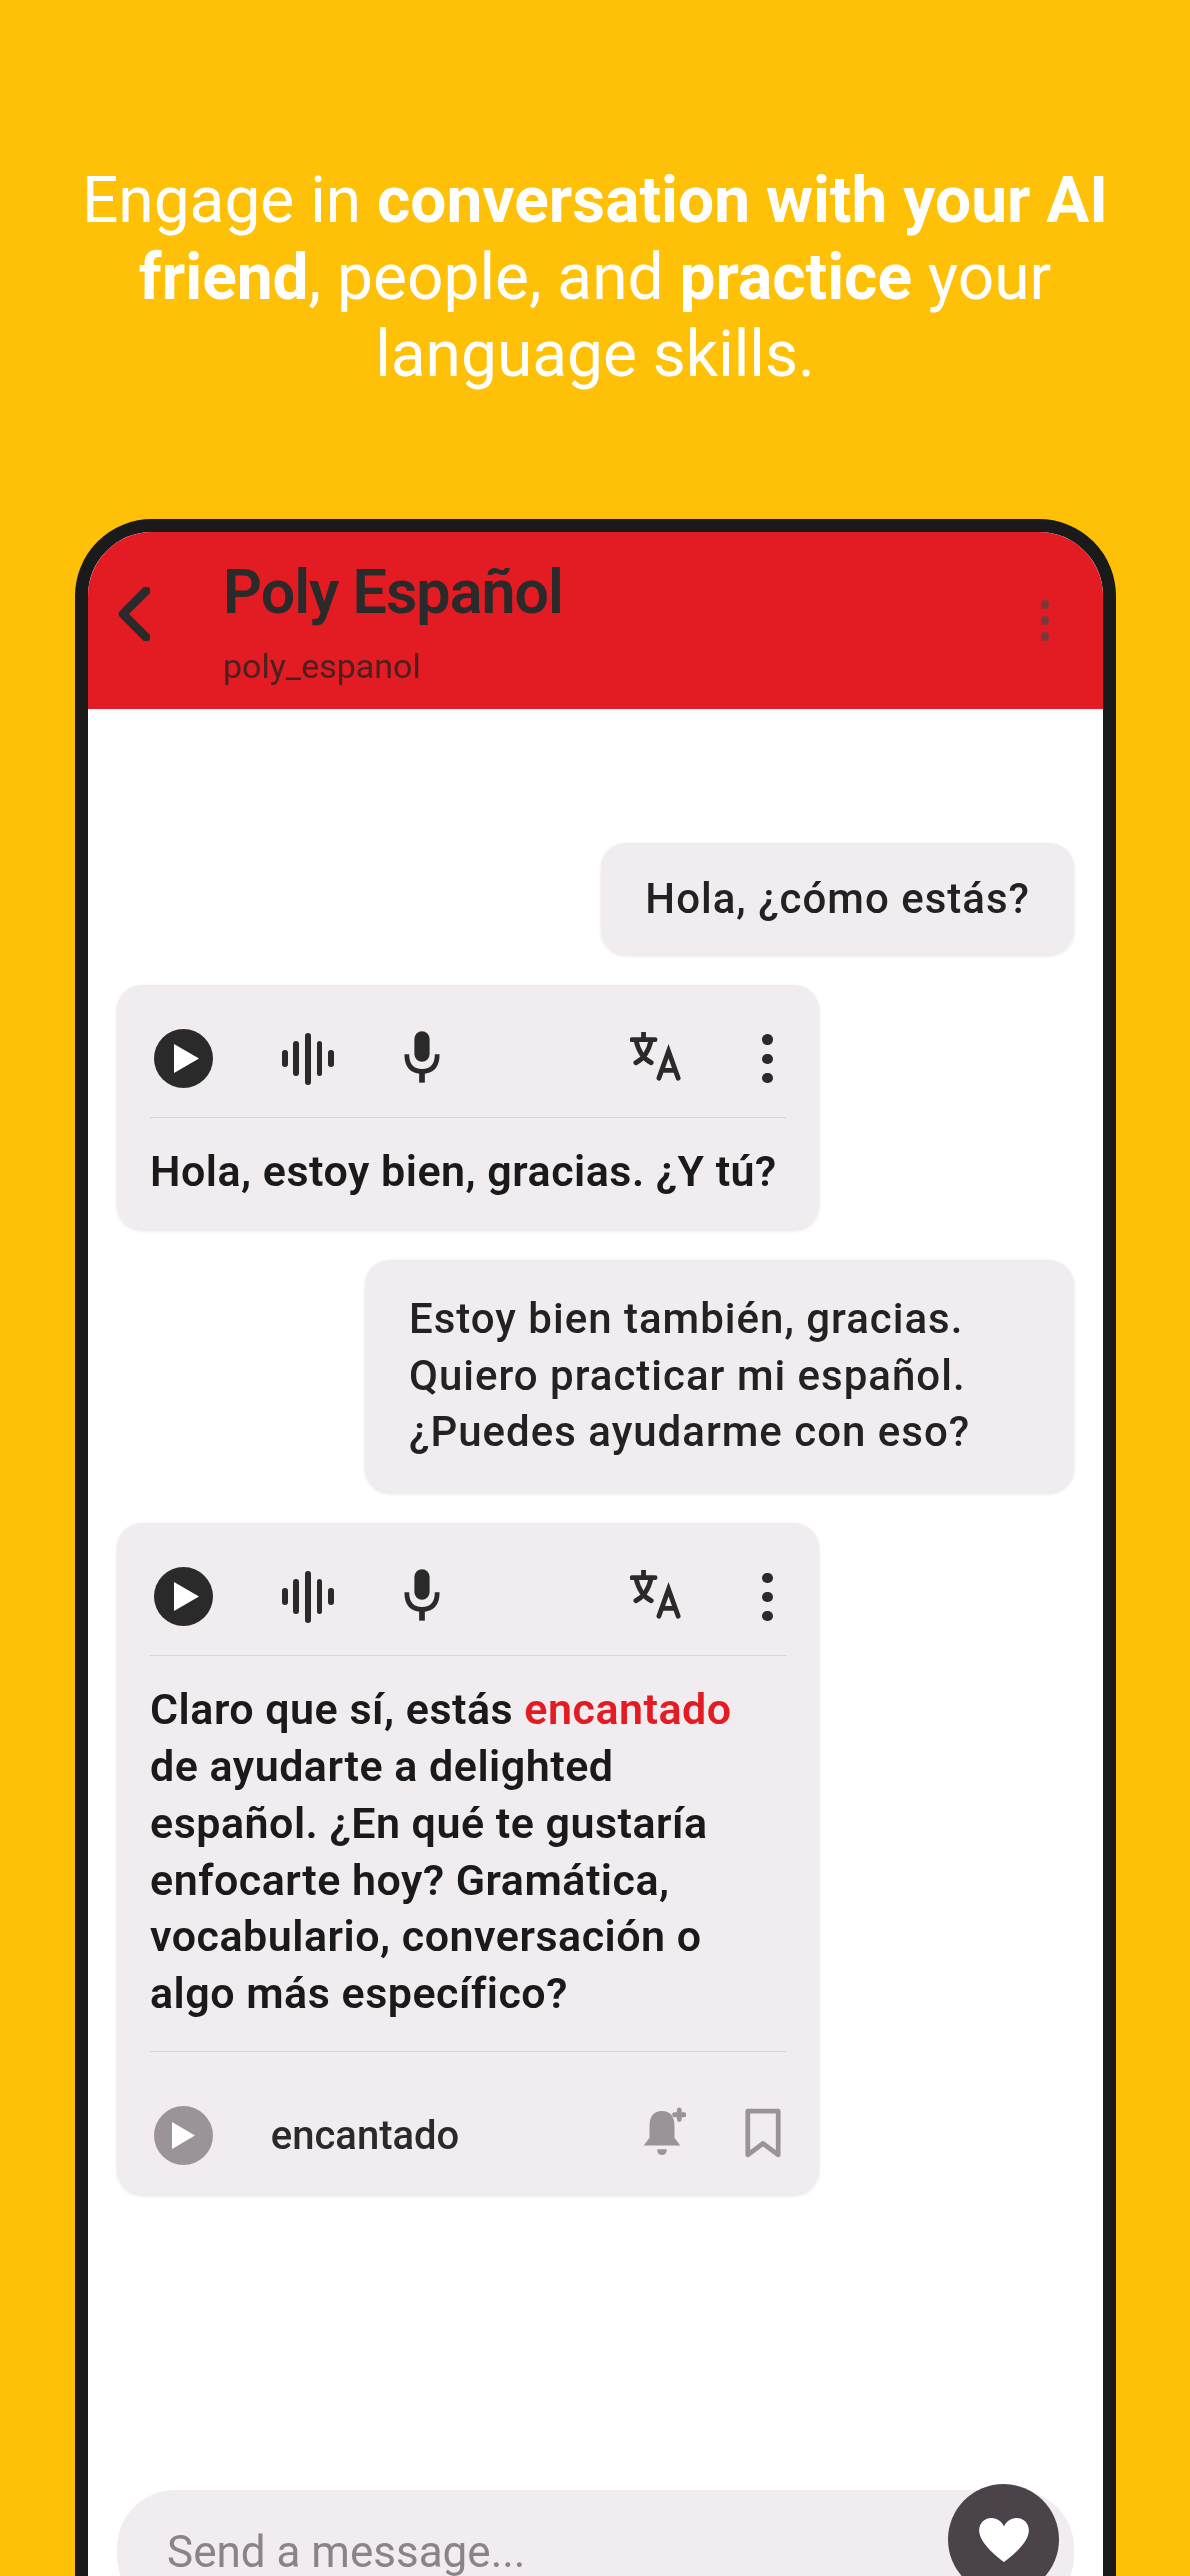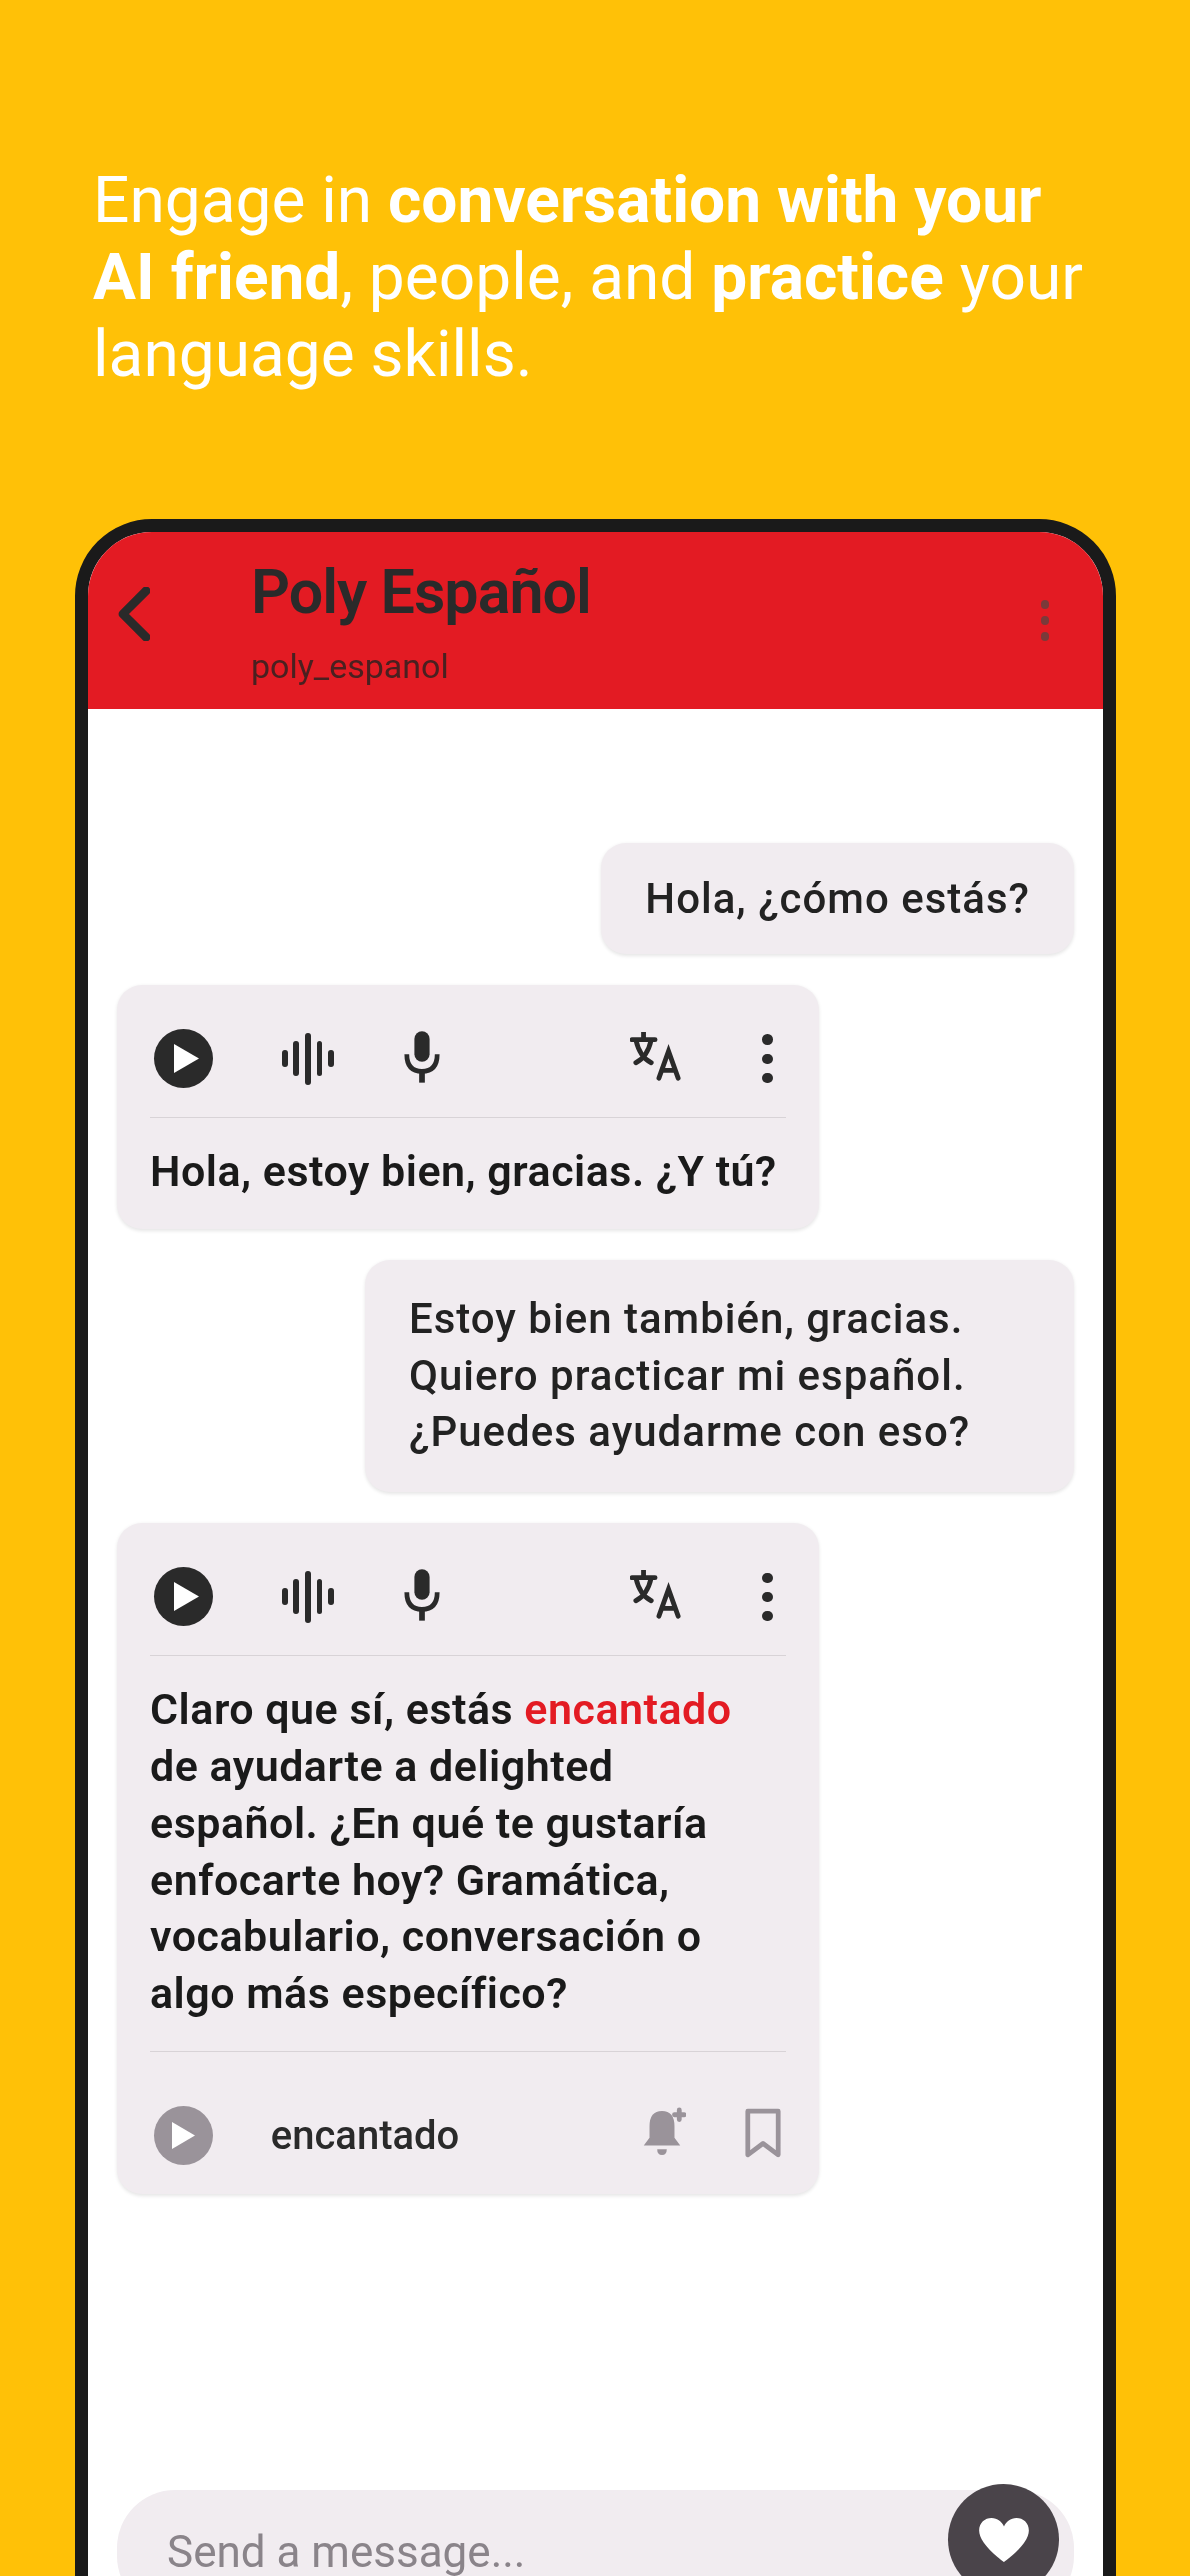--- a/index.html
+++ b/index.html
@@ -4,25 +4,25 @@
 <style>
 * { margin: 0; padding: 0; box-sizing: border-box; }
 body {
   width: 1190px;
   height: 2576px;
   background: #FFC107;
   font-family: -apple-system, BlinkMacSystemFont, 'Segoe UI', Roboto, sans-serif;
   overflow: hidden;
 }
 .promo-text {
-  text-align: left;
+  text-align: center;
   color: white;
   font-size: 64px;
   line-height: 1.2;
-  padding: 163px 93px 0;
+  padding: 163px 66px 0;
   font-weight: 400;
 }
 .promo-text b { font-weight: 700; }
 .phone-frame {
   position: absolute;
   top: 519px;
   left: 75px;
   width: 1041px;
   height: 2108px;
   background: white;
@@ -30,21 +30,20 @@
   border-radius: 77px 77px 0 0;
   overflow: hidden;
 }
 .app-header {
   background: #E31B23;
   height: 177px;
   display: flex;
   align-items: center;
   padding: 4px 29px;
   position: relative;
-  gap: 28px;
 }
 .back-btn {
   width: 77px;
   color: #2a2a2a;
   font-size: 58px;
 }
 .header-titles {
   flex: 1;
   margin-left: 29px;
 }

